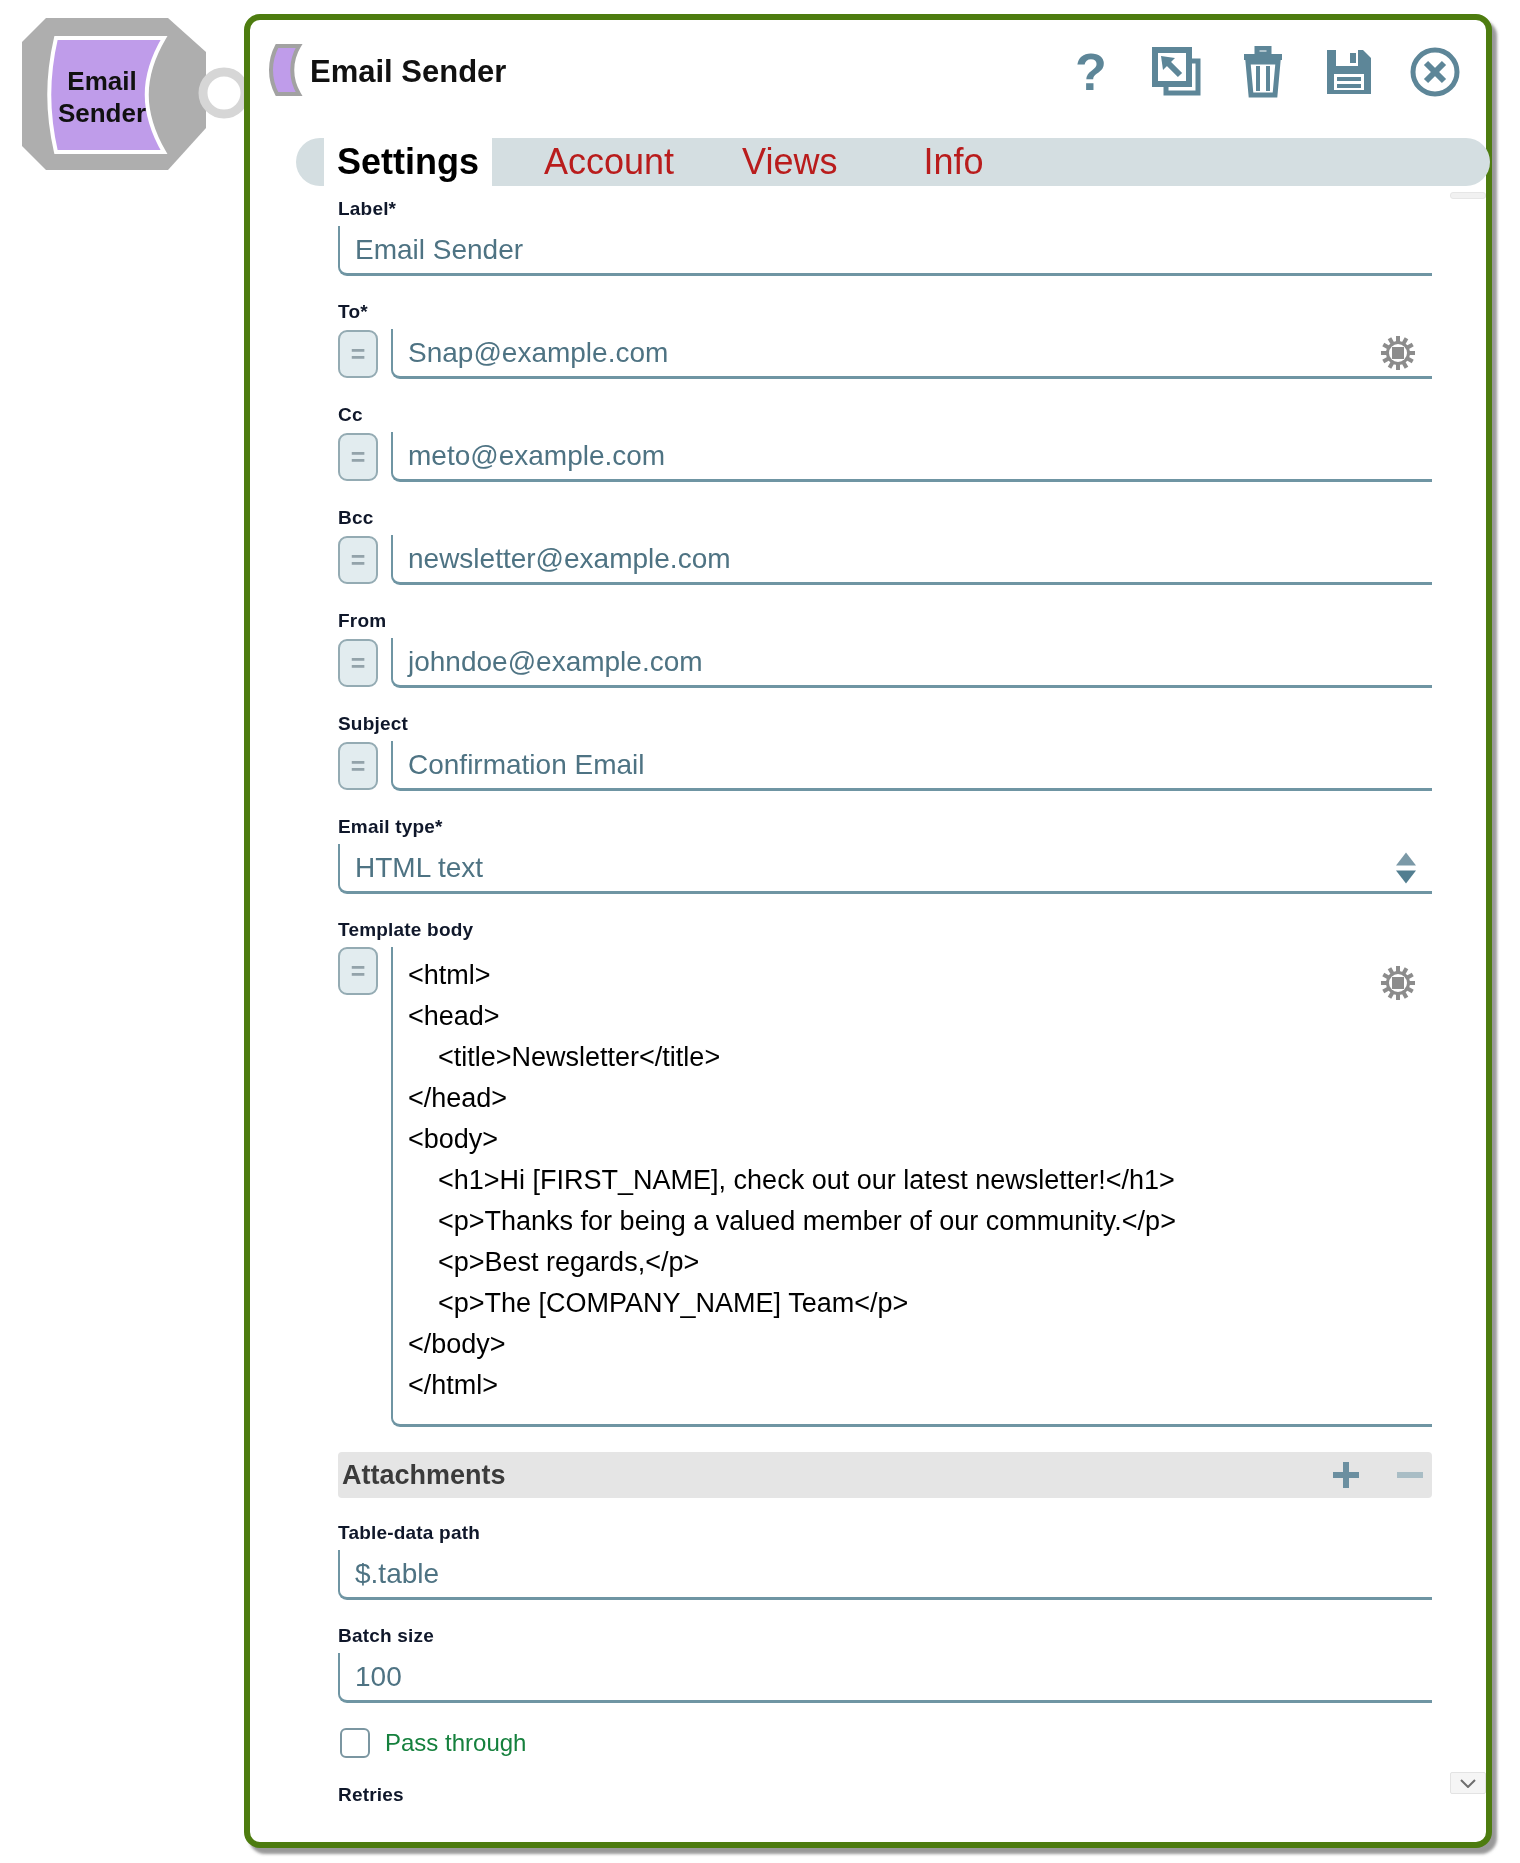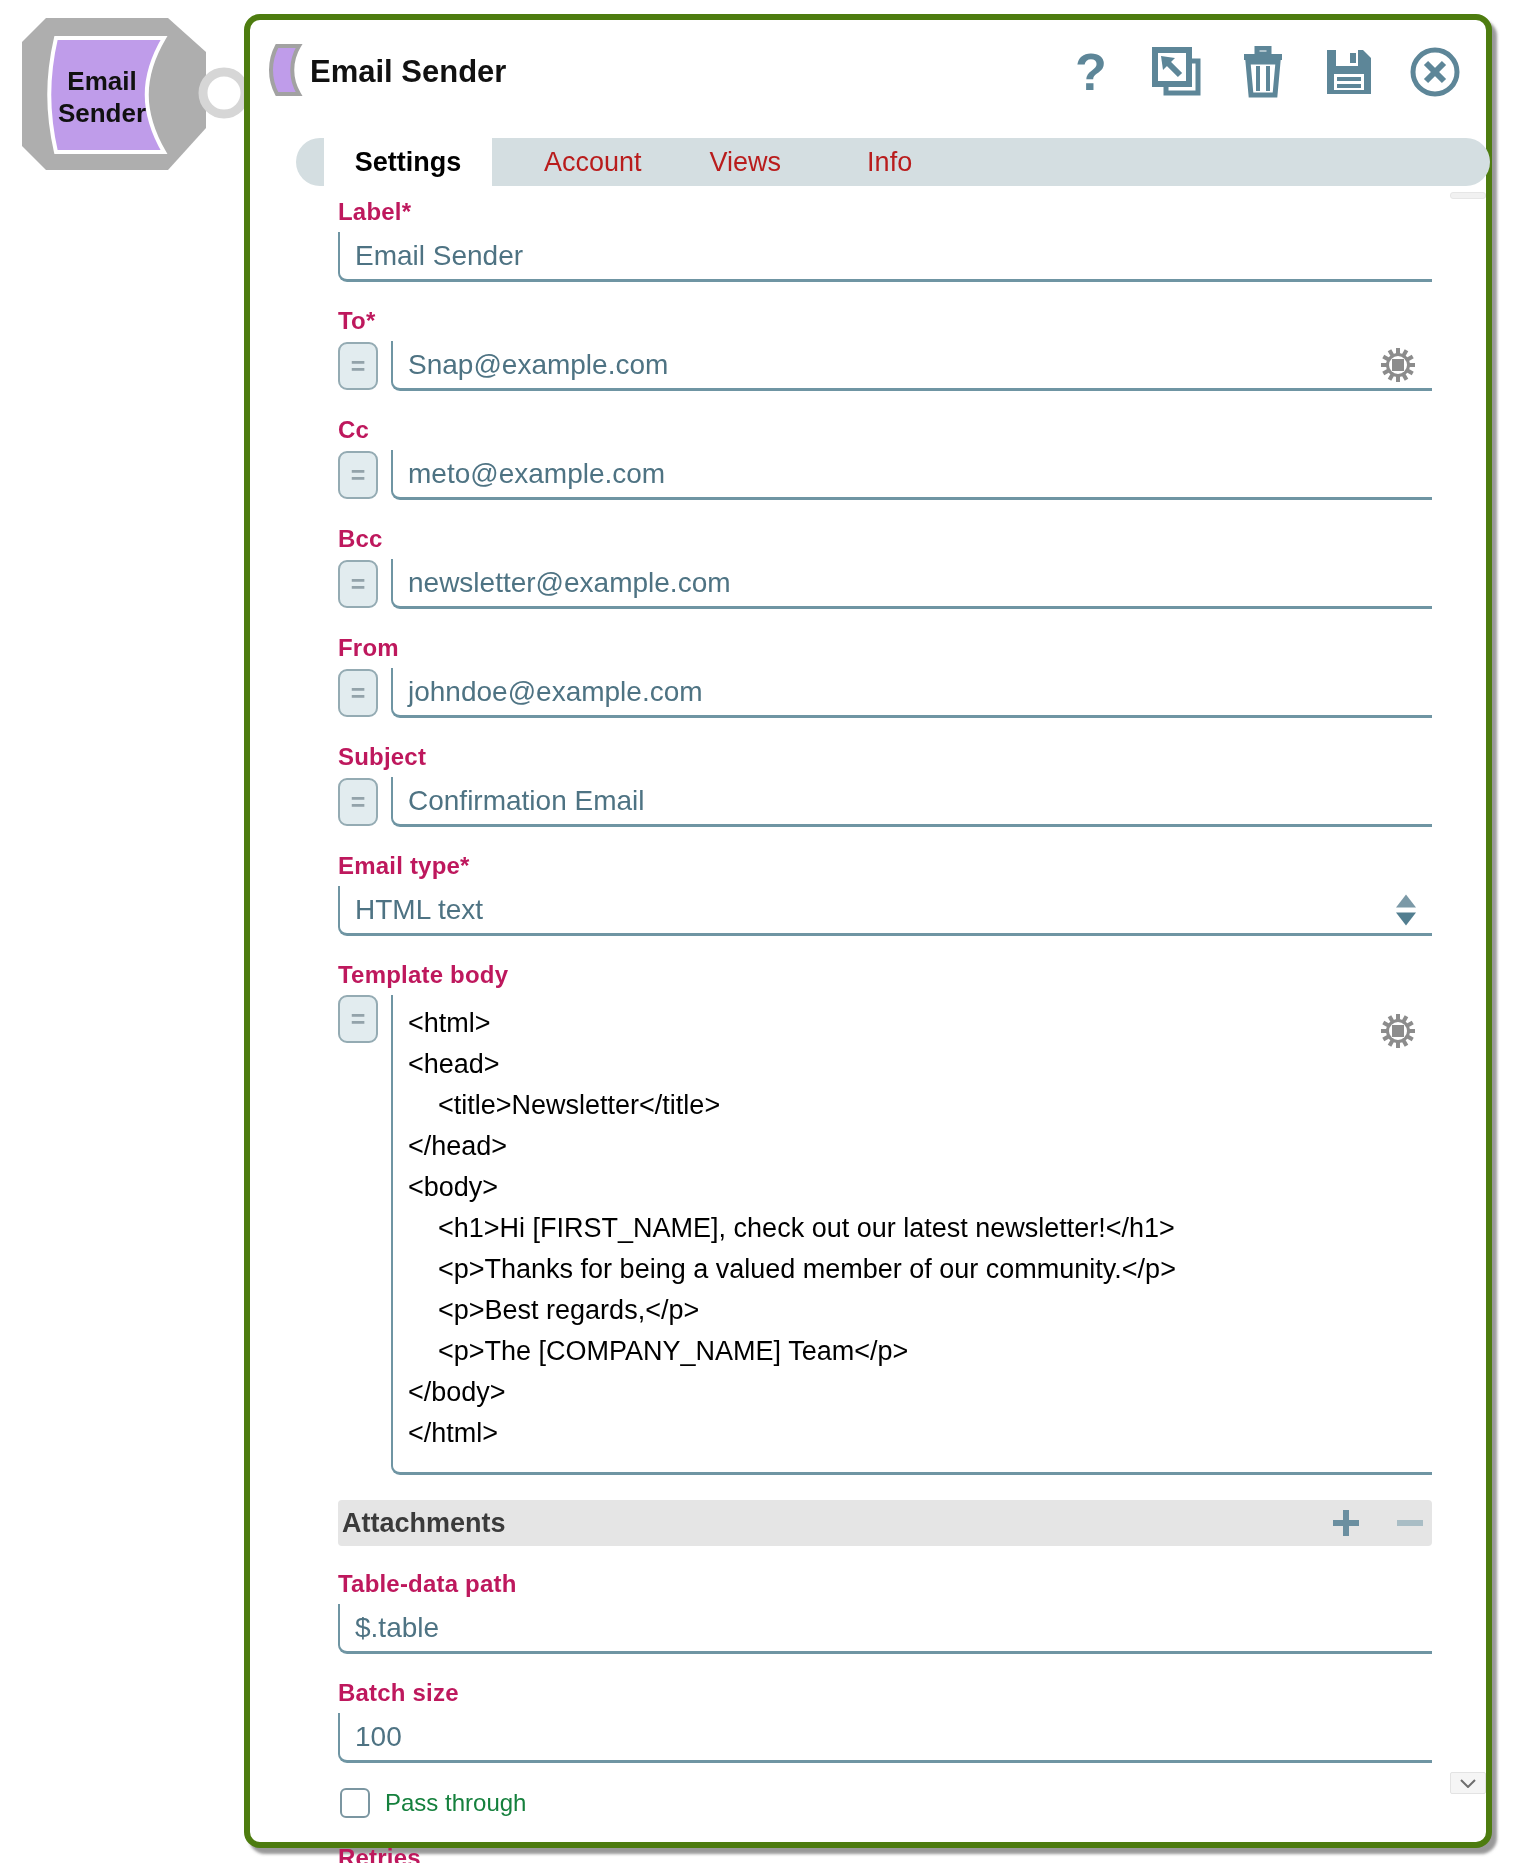--- a/index.html
+++ b/index.html
@@ -26,35 +26,35 @@
   .hdr-icons { position:absolute; right:26px; top:26px; display:flex; gap:36px; align-items:center; }
   .hdr-btn { width:50px; height:52px; display:flex; align-items:center; justify-content:center; cursor:pointer; }
   .help-glyph { font-size:52px; font-weight:bold; color:#5d8698; line-height:1; }
 
   
   .tabbar {
     position:absolute; left:46px; top:118px; width:1194px; height:48px;
     background:#d4dee1; border-radius:24px; display:flex; align-items:stretch;
   }
   .tab-cap { width:28px; }
-  .tab { display:flex; align-items:center; justify-content:center; font-size:27px; cursor:pointer; }
+  .tab { display:flex; align-items:center; justify-content:center; font-size:36px; cursor:pointer; }
   .tab.active { background:#fff; color:#000; font-weight:bold; width:168px; }
   .tab.plain { color:#b91c1c; font-weight:500; padding:0 34px; }
   .tab.plain.gap { margin-left:18px; }
 
   
   .scroll-top { position:absolute; left:1200px; top:172px; width:36px; height:7px; background:#f1f1f1; border:1px solid #e6e6e6; border-radius:3px; }
   .scroll-bottom { position:absolute; left:1200px; top:1752px; width:36px; height:22px; background:#f5f5f5; border:1px solid #e3e3e3; border-radius:2px; display:flex; align-items:center; justify-content:center; }
   .scroll-bottom svg { display:block; }
 
   
   .content { position:absolute; left:88px; top:178px; width:1094px; }
 
   .field { margin-bottom:25px; }
-  .flabel { font-size:24px; font-weight:bold; color:#be185d; margin-bottom:6px; letter-spacing:.2px; }
+  .flabel { font-size:19px; font-weight:bold; color:#0f172a; margin-bottom:6px; letter-spacing:.2px; }
   .frow { display:flex; align-items:center; }
   .frow.top { align-items:flex-start; }
 
   .eq {
     width:40px; height:48px; margin-right:13px; flex:0 0 auto;
     background:#e2ecef; border:2px solid #94abb3; border-radius:9px;
     display:flex; align-items:center; justify-content:center;
     color:#93a3aa; font-size:25px; font-weight:bold; cursor:pointer;
   }
 

